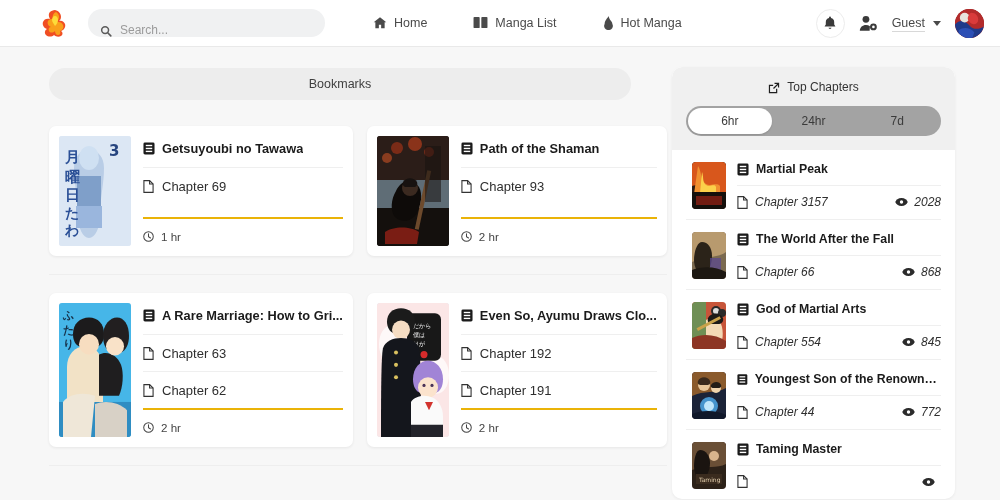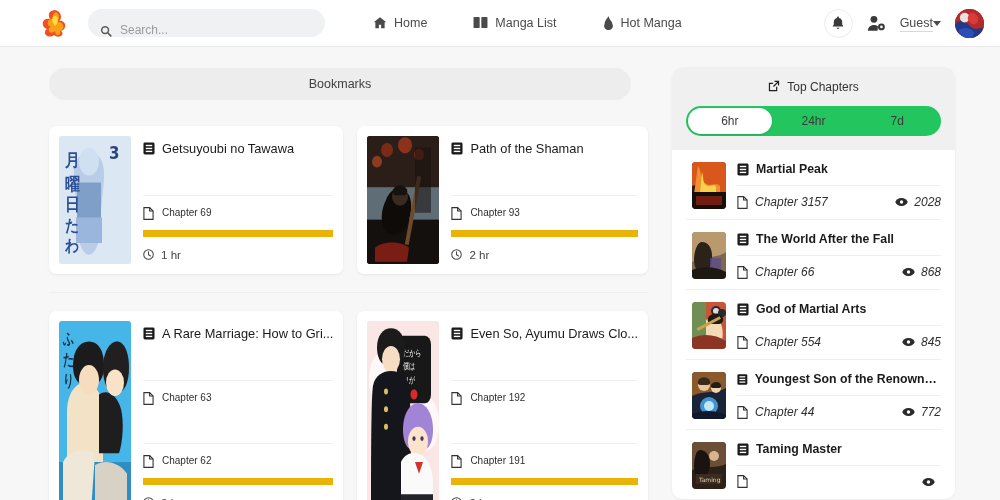--- a/index.html
+++ b/index.html
@@ -61,21 +61,21 @@
   }
   .bell-btn {
     width: 29px; height: 29px; border-radius: 50%;
     border: 1px solid #ececec;
     background: #fff;
     display: flex; align-items: center; justify-content: center;
     cursor: pointer;
   }
   .user-gear { cursor: pointer; display: flex; align-items: center; }
   .guest-wrap {
-    display: flex; align-items: center; 
+    display: flex; align-items: center; gap: 8px;
     cursor: pointer;
   }
   .guest-label {
     font-size: 12.5px; color: #4a4a4a;
     border-bottom: 1px solid #d8d8d8;
     padding-bottom: 1px;
   }
   .caret {
     width: 0; height: 0;
     border-left: 4.5px solid transparent;
@@ -147,39 +147,38 @@
     flex: none;
     border-radius: 3px;
     overflow: hidden;
     background: #dfe6f0;
     align-self: stretch;
   }
   .cover svg { display: block; width: 100%; height: 100%; }
   .card-body { flex: 1; min-width: 0; display: flex; flex-direction: column; }
   .card-title {
     display: flex; align-items: center; gap: 7px;
-    font-size: 12.8px; font-weight: normal; color: #1b1b1b;
+    font-size: 12.8px; font-weight: bold; color: #1b1b1b;
     padding: 5px 0 11px 0;
     white-space: nowrap; overflow: hidden; text-overflow: ellipsis;
     cursor: pointer;
   }
   .card-title .tlabel {
     overflow: hidden; text-overflow: ellipsis; white-space: nowrap;
   }
   .chapter-row {
-    display: flex; align-items: flex-start; gap: 8px;
+    display: flex; align-items: center; gap: 8px;
     border-top: 1px solid #efefef;
-    font-size: 10px; color: #2e2e2e;
+    font-size: 13px; color: #2e2e2e;
     padding: 11px 0 10px 0;
     cursor: pointer;
-    margin-top: 28px;
   }
   .time-row {
     display: flex; align-items: center; gap: 7px;
-    border-top: 7px solid #eab308;
+    border-top: 2px solid #eab308;
     font-size: 11.6px; color: #454545;
     padding: 11px 0 3px 0;
     margin-top: auto;
   }
   .row-sep {
     grid-column: 1 / -1;
     height: 1px;
     background: #eeeeee;
     margin-bottom: 18px;
   }
@@ -190,29 +189,29 @@
     border-radius: 10px;
     box-shadow: 0 1px 3px rgba(0,0,0,.06);
     overflow: hidden;
   }
   .panel-head {
     background: #f0f0f0;
     padding: 13px 14px 14px 14px;
     border-radius: 10px 10px 0 0;
   }
   .panel-title {
-    display: flex; align-items: flex-start; justify-content: center;
+    display: flex; align-items: flex-end; justify-content: center;
     gap: 7px;
     font-size: 12px; color: #333;
     margin-bottom: 12px;
     cursor: pointer;
   }
   .seg {
     height: 30px;
-    background: #22c55e;
+    background: #a3a3a3;
     border-radius: 15px;
     display: flex; align-items: center;
     padding: 2px;
   }
   .seg-btn {
     flex: 1; height: 26px;
     display: flex; align-items: center; justify-content: center;
     font-size: 12px; color: #3a3a3a;
     border-radius: 13px;
     cursor: pointer;

